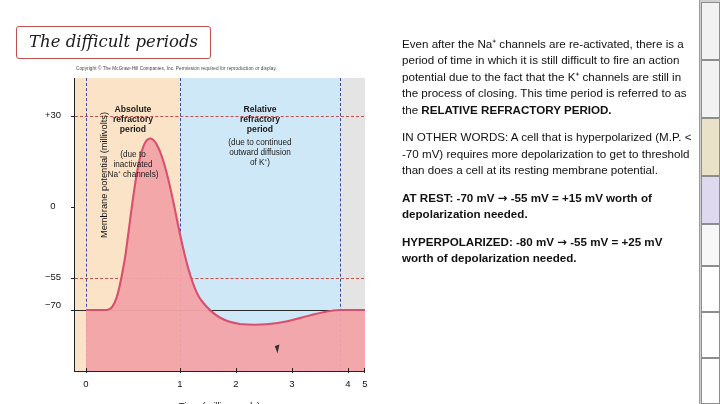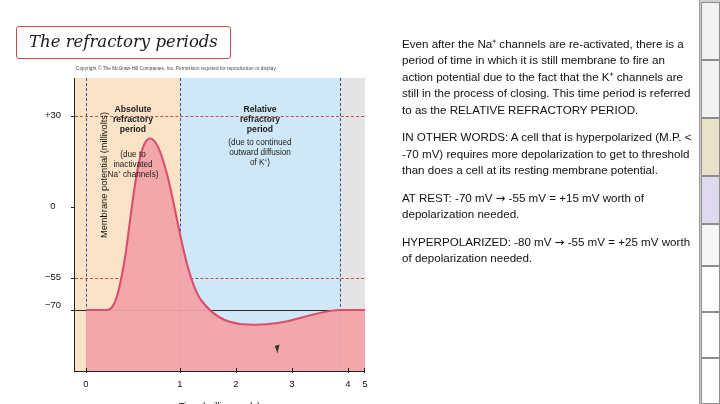--- a/index.html
+++ b/index.html
@@ -196,31 +196,31 @@
   #text-col {
     position: absolute;
     left: 402px; top: 36px;
     width: 292px;
     font-family: "Liberation Sans", sans-serif;
     font-size: 11.6px;
     line-height: 1.42;
     color: #111;
   }
   #text-col p { margin: 0 0 11px 0; }
-  #text-col .strong { font-weight: normal; }
+  #text-col .strong { font-weight: bold; }
   #text-col .arrow { font-family: "DejaVu Sans", sans-serif; }
 </style>
 </head>
 <body>
 
 <div id="screen">
 
   <div id="slide">
 
-    <div id="title-box">The refractory periods</div>
+    <div id="title-box">The difficult periods</div>
 
     <div id="figure">
 
       <div id="copyright">Copyright © The McGraw-Hill Companies, Inc. Permission required for reproduction or display.</div>
 
       <div id="plot">
 
         <div class="zone pre"></div>
         <div class="zone abs"></div>
         <div class="zone rel"></div>
@@ -291,21 +291,21 @@
 
         <div id="xlabel">Time (milliseconds)</div>
         <div id="ylabel">Membrane potential (millivolts)</div>
 
       </div>
 
       <div id="cursor"></div>
     </div>
 
     <div id="text-col">
-      <p><span>Even after the Na⁺ channels are re-activated, there is a period of time in which it is still membrane to fire an action potential due to the fact that the K⁺ channels are still in the process of closing.  This time period is referred to as the </span><span class="strong">RELATIVE REFRACTORY PERIOD.</span></p>
+      <p><span>Even after the Na⁺ channels are re-activated, there is a period of time in which it is still difficult to fire an action potential due to the fact that the K⁺ channels are still in the process of closing.  This time period is referred to as the </span><span class="strong">RELATIVE REFRACTORY PERIOD.</span></p>
       <p>IN OTHER WORDS: A cell that is hyperpolarized (M.P. &lt; -70 mV) requires more depolarization to get to threshold than does a cell at its resting membrane potential.</p>
       <p><span class="strong">AT REST: -70 mV </span><span class="strong arrow">→</span><span class="strong"> -55 mV = +15 mV worth of depolarization needed.</span></p>
       <p><span class="strong">HYPERPOLARIZED: -80 mV </span><span class="strong arrow">→</span><span class="strong"> -55 mV = +25 mV worth of depolarization needed.</span></p>
     </div>
 
   </div>
 
   <div id="rail">
     <div class="thumbbox tb1"></div>
     <div class="thumbbox tb2"></div>

